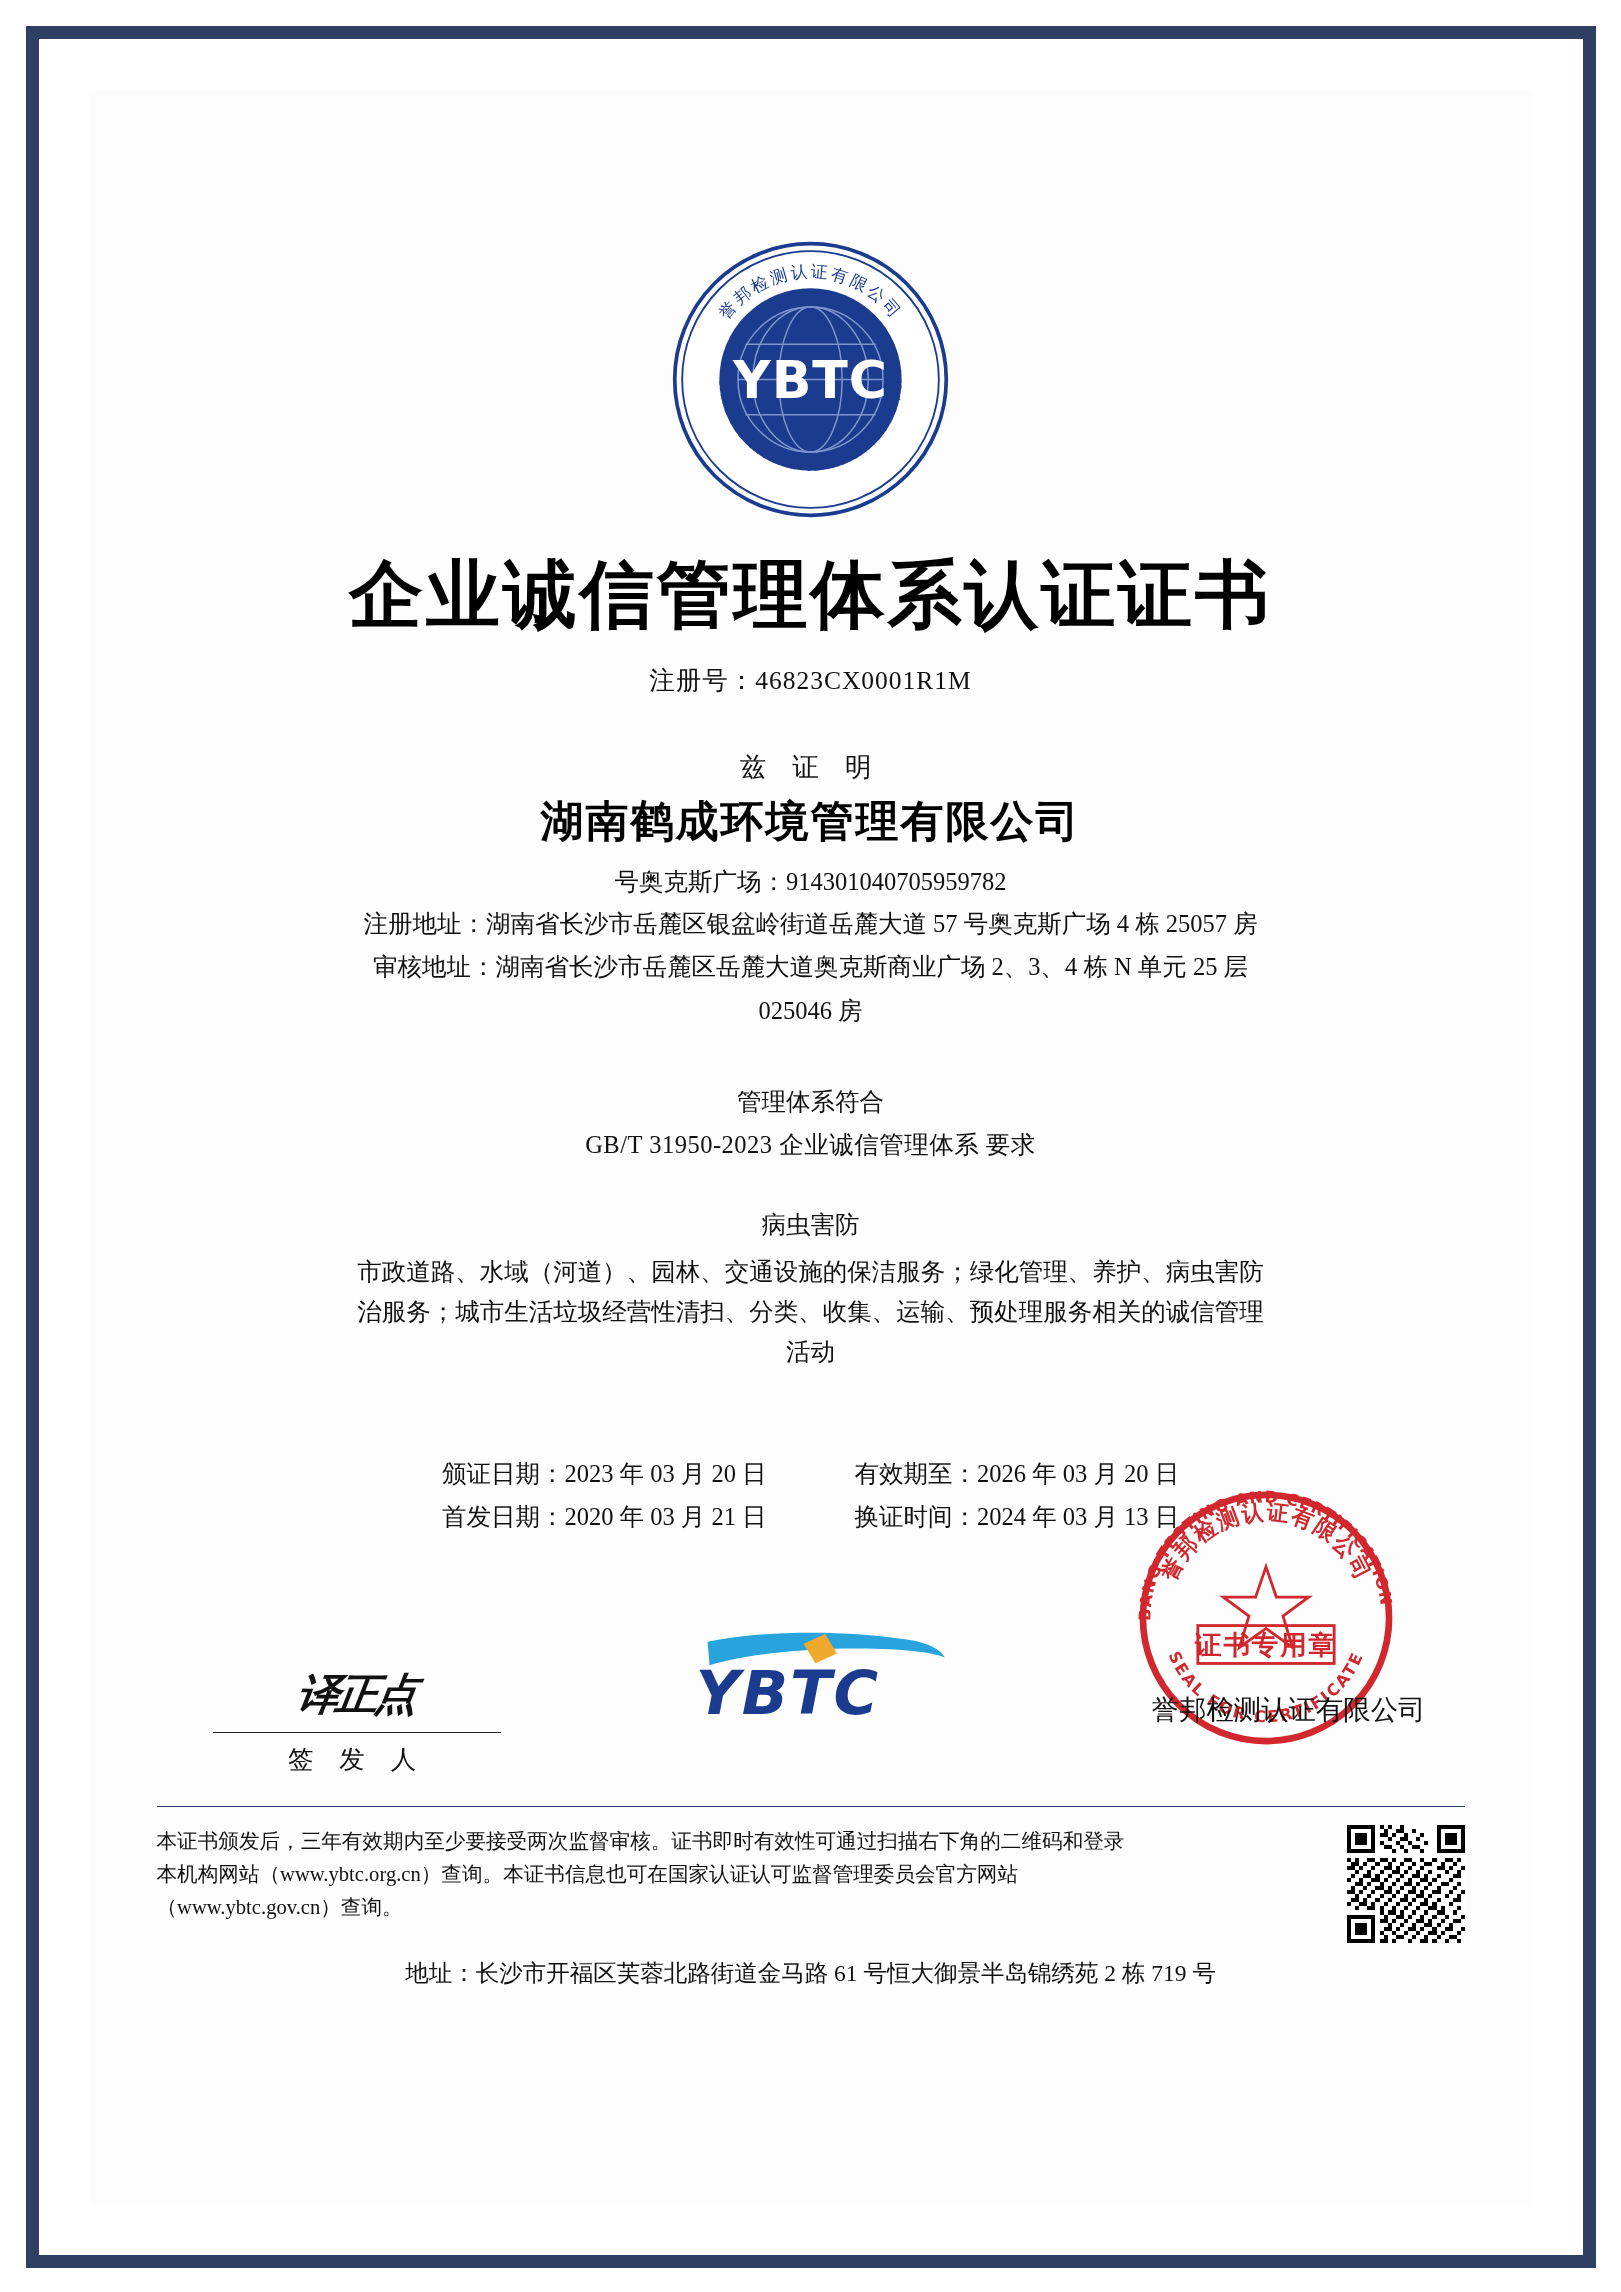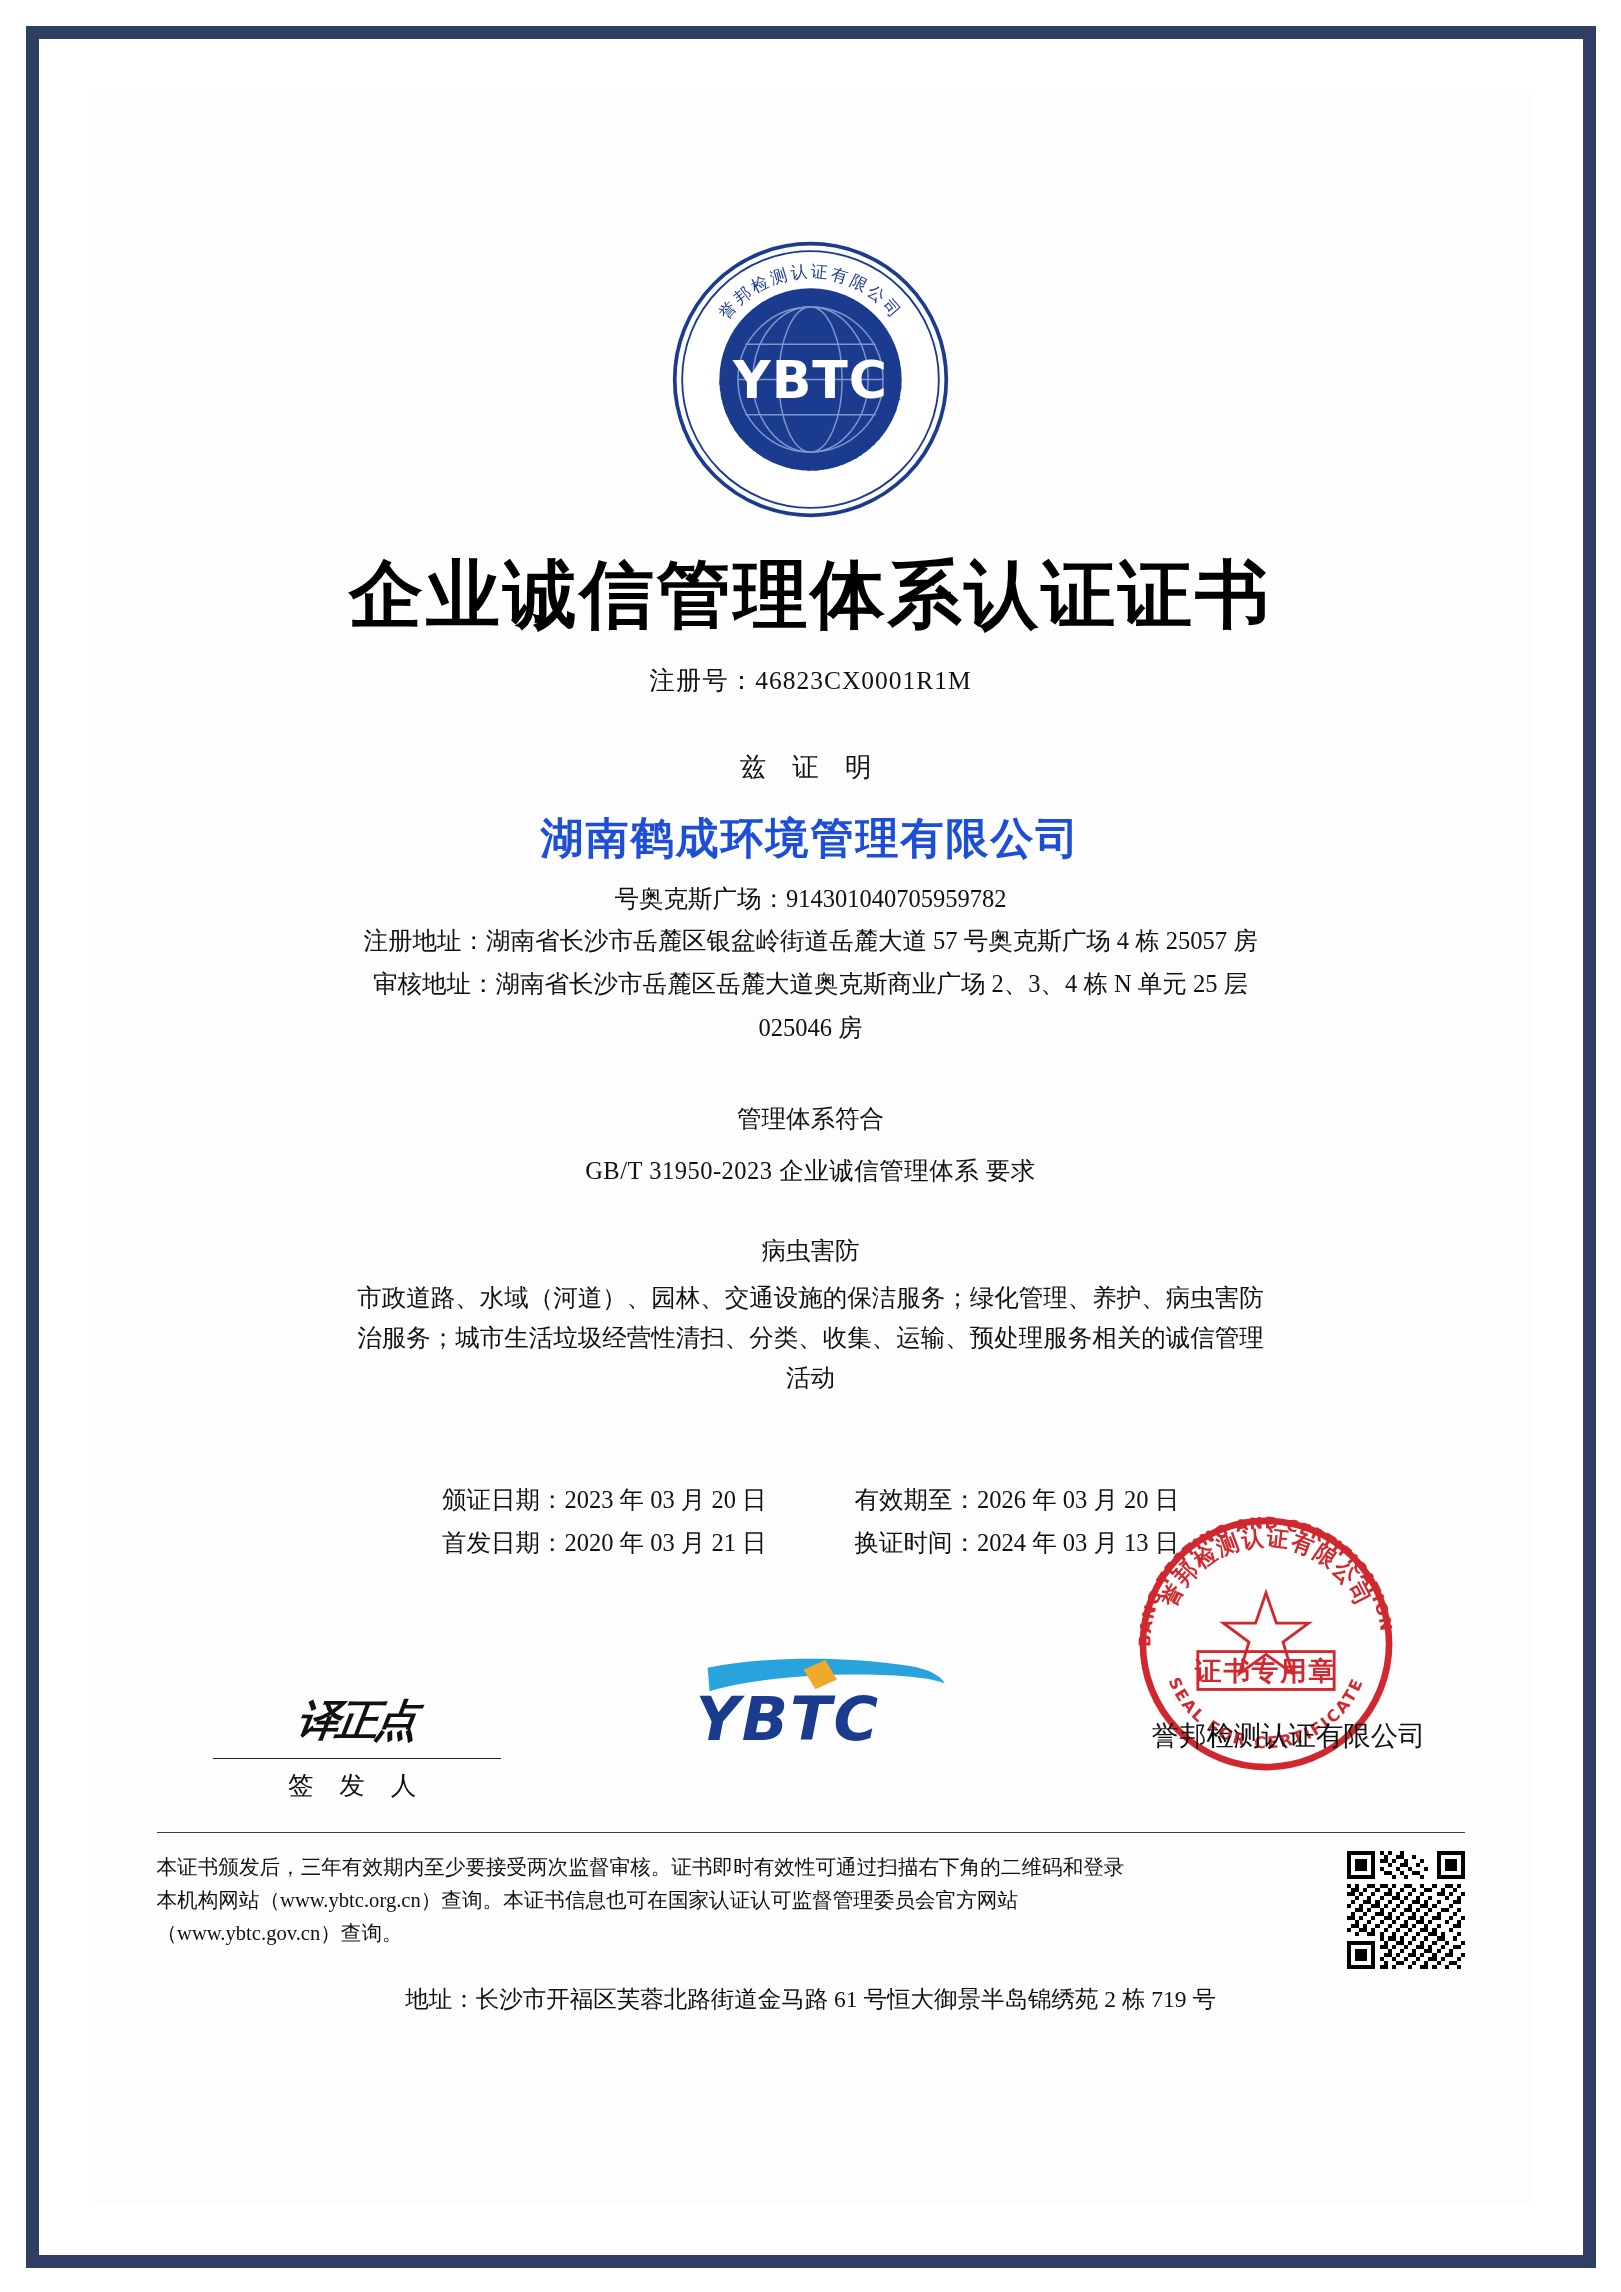--- a/index.html
+++ b/index.html
@@ -121,25 +121,25 @@
     color: #111;
     letter-spacing: 1px;
   }
   .hereby {
     margin-top: 51px;
     font-size: 26.5px;
     letter-spacing: 9.8px;
     color: #111;
   }
   .company {
-    margin-top: 25px;
+    margin-top: 8px;
     font-size: 43px;
     font-weight: bold;
     letter-spacing: 2px;
-    color: #1d4ed8;
+    color: #000000;
   }
   .credit-code {
     margin-top: 13.7px;
     font-size: 24.5px;
     color: #111;
   }
   .addr-line {
     margin-top: 7.8px;
     font-size: 24.5px;
     color: #111;
@@ -147,21 +147,21 @@
   }
   .block-gap { height: 51px; }
   .sys-label {
     font-size: 24.5px;
     color: #111;
     margin-top: 5.9px;
   }
   .sys-standard {
     font-size: 24.5px;
     color: #111;
-    margin-top: 19px;
+    margin-top: 10px;
     letter-spacing: 0.5px;
   }
   .scope-label {
     margin-top: 47px;
     font-size: 24.5px;
     color: #111;
   }
   .scope-text {
     margin-top: 11.8px;
     font-size: 24.5px;

